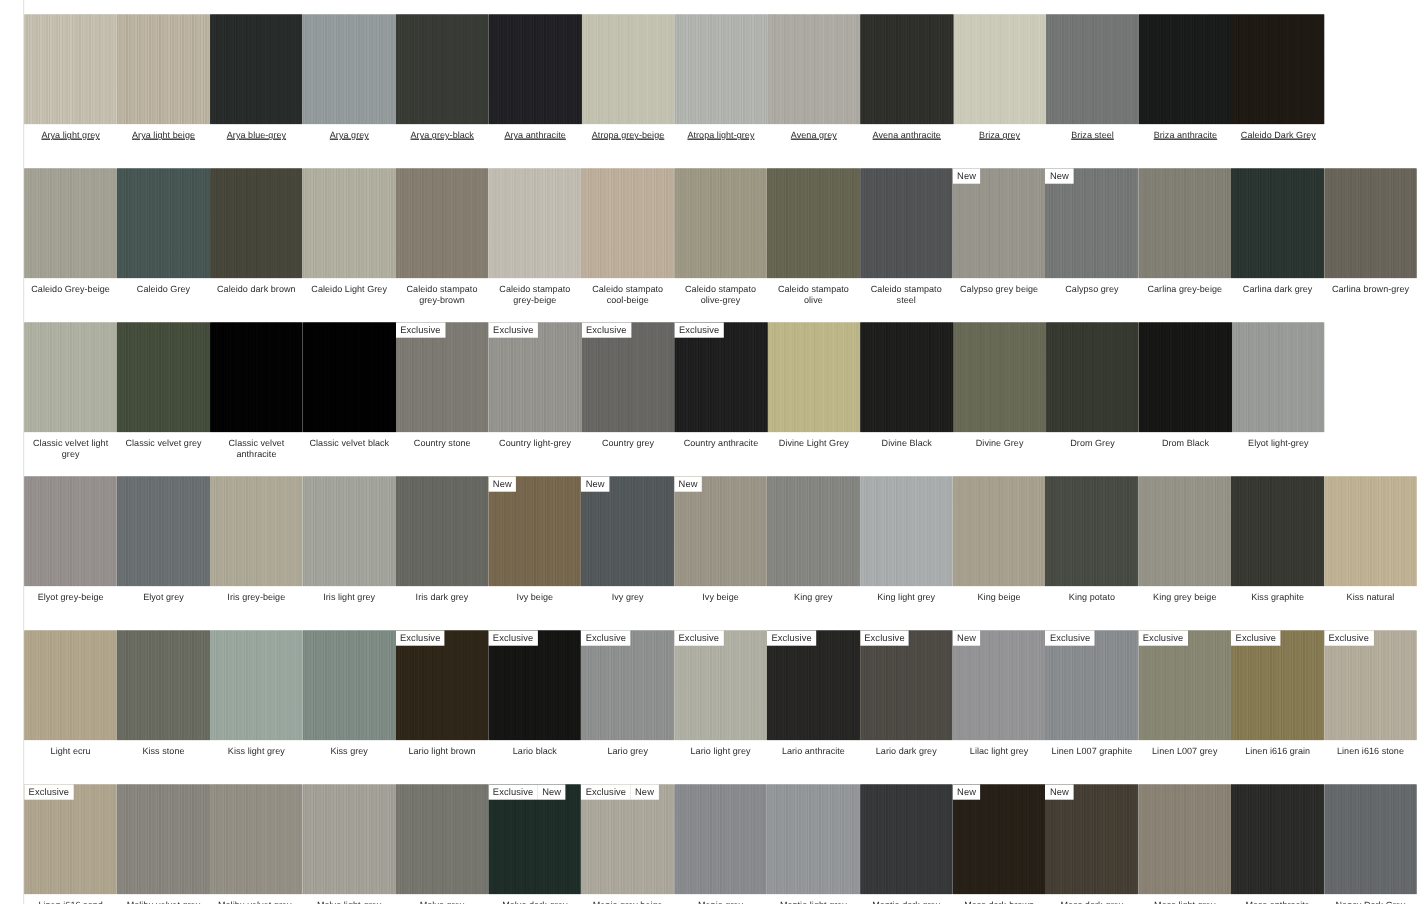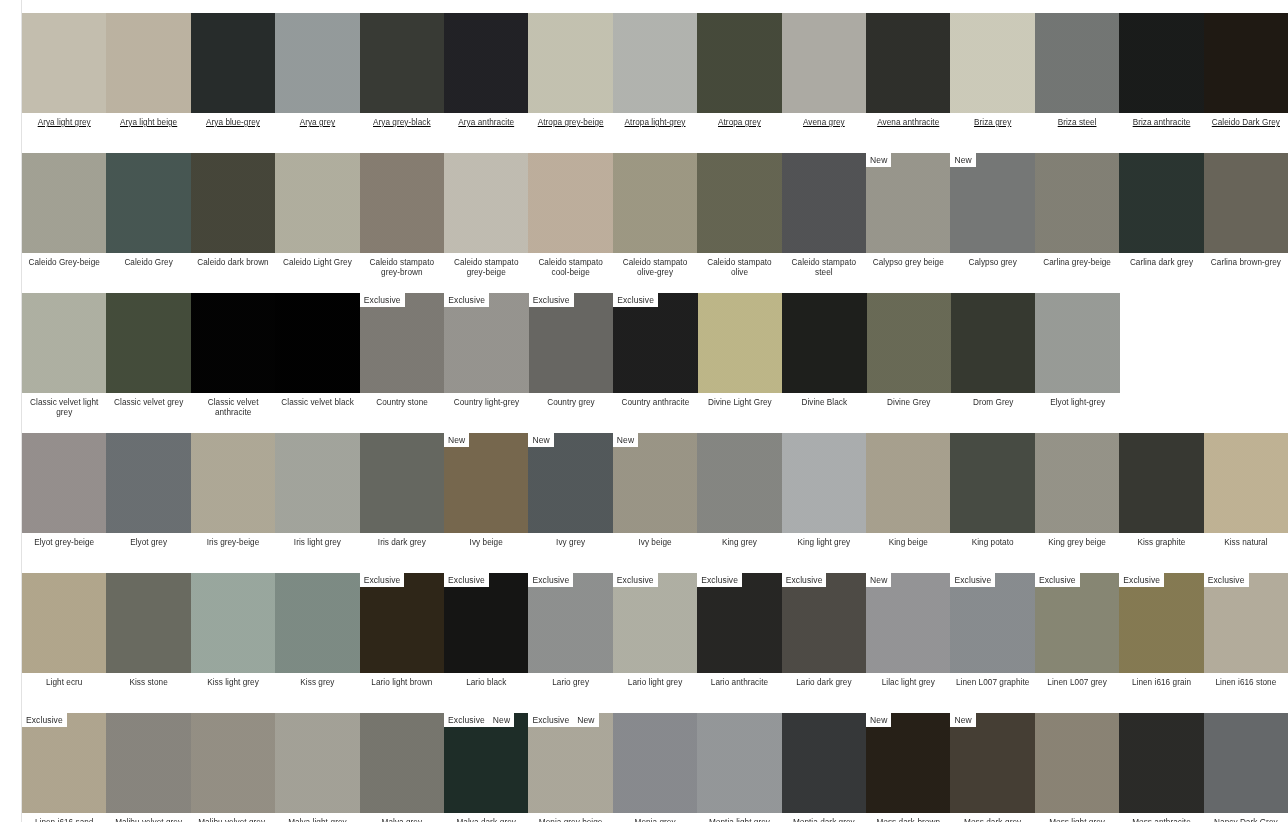--- a/index.html
+++ b/index.html
@@ -120,26 +120,20 @@
           <div class="caption">Atropa grey-beige</div>
         </div>
         <div class="cell">
           <div class="swatch">
             <div class="tex" style="background: repeating-linear-gradient(90deg, rgb(183, 185, 180) 0px, rgb(170, 172, 168) 1px, rgb(183, 185, 180) 2px, rgb(170, 172, 168) 3px), repeating-linear-gradient(0deg, rgba(255, 255, 255, 0.06) 0px, rgba(0, 0, 0, 0.06) 1px, rgba(255, 255, 255, 0.05) 2px), linear-gradient(115deg, rgb(170, 172, 168) 0%, rgb(183, 185, 180) 45%, rgb(170, 172, 168) 100%);"></div>
           </div>
           <div class="caption">Atropa light-grey</div>
         </div>
         <div class="cell">
           <div class="swatch">
-            <div class="tex" style="background: repeating-linear-gradient(90deg, rgb(74, 78, 63) 0px, rgb(65, 69, 53) 1px, rgb(74, 78, 63) 2px, rgb(65, 69, 53) 3px), repeating-linear-gradient(0deg, rgba(255, 255, 255, 0.06) 0px, rgba(0, 0, 0, 0.06) 1px, rgba(255, 255, 255, 0.05) 2px), linear-gradient(115deg, rgb(65, 69, 53) 0%, rgb(74, 78, 63) 45%, rgb(65, 69, 53) 100%);"></div>
-          </div>
-          <div class="caption">Atropa grey</div>
-        </div>
-        <div class="cell">
-          <div class="swatch">
             <div class="tex" style="background: repeating-linear-gradient(90deg, rgb(180, 178, 171) 0px, rgb(164, 162, 155) 1px, rgb(180, 178, 171) 2px, rgb(164, 162, 155) 3px), repeating-linear-gradient(0deg, rgba(255, 255, 255, 0.06) 0px, rgba(0, 0, 0, 0.06) 1px, rgba(255, 255, 255, 0.05) 2px), linear-gradient(115deg, rgb(164, 162, 155) 0%, rgb(180, 178, 171) 45%, rgb(164, 162, 155) 100%);"></div>
           </div>
           <div class="caption">Avena grey</div>
         </div>
         <div class="cell">
           <div class="swatch">
             <div class="tex" style="background: repeating-linear-gradient(90deg, rgb(51, 52, 47) 0px, rgb(42, 43, 39) 1px, rgb(51, 52, 47) 2px, rgb(42, 43, 39) 3px), repeating-linear-gradient(0deg, rgba(255, 255, 255, 0.06) 0px, rgba(0, 0, 0, 0.06) 1px, rgba(255, 255, 255, 0.05) 2px), linear-gradient(115deg, rgb(42, 43, 39) 0%, rgb(51, 52, 47) 45%, rgb(42, 43, 39) 100%);"></div>
           </div>
           <div class="caption">Avena anthracite</div>
         </div>
@@ -343,20 +337,26 @@
           <div class="swatch">
             <div class="tex" style="background: repeating-linear-gradient(90deg, rgb(110, 111, 91) 0px, rgb(99, 100, 80) 1px, rgb(110, 111, 91) 2px, rgb(99, 100, 80) 3px), repeating-linear-gradient(0deg, rgba(255, 255, 255, 0.06) 0px, rgba(0, 0, 0, 0.06) 1px, rgba(255, 255, 255, 0.05) 2px), linear-gradient(115deg, rgb(99, 100, 80) 0%, rgb(110, 111, 91) 45%, rgb(99, 100, 80) 100%);"></div>
           </div>
           <div class="caption">Divine Grey</div>
         </div>
         <div class="cell">
           <div class="swatch">
             <div class="tex" style="background: repeating-linear-gradient(90deg, rgb(58, 61, 52) 0px, rgb(50, 53, 44) 1px, rgb(58, 61, 52) 2px, rgb(50, 53, 44) 3px), repeating-linear-gradient(0deg, rgba(255, 255, 255, 0.06) 0px, rgba(0, 0, 0, 0.06) 1px, rgba(255, 255, 255, 0.05) 2px), linear-gradient(115deg, rgb(50, 53, 44) 0%, rgb(58, 61, 52) 45%, rgb(50, 53, 44) 100%);"></div>
           </div>
           <div class="caption">Drom Grey</div>
+        </div>
+        <div class="cell">
+          <div class="swatch">
+            <div class="tex" style="background: repeating-linear-gradient(90deg, rgb(26, 27, 24) 0px, rgb(19, 20, 17) 1px, rgb(26, 27, 24) 2px, rgb(19, 20, 17) 3px), repeating-linear-gradient(0deg, rgba(255, 255, 255, 0.06) 0px, rgba(0, 0, 0, 0.06) 1px, rgba(255, 255, 255, 0.05) 2px), linear-gradient(115deg, rgb(19, 20, 17) 0%, rgb(26, 27, 24) 45%, rgb(19, 20, 17) 100%);"></div>
+          </div>
+          <div class="caption">Drom Black</div>
         </div>
         <div class="cell">
           <div class="swatch">
             <div class="tex" style="background: repeating-linear-gradient(90deg, rgb(158, 161, 156) 0px, rgb(145, 148, 144) 1px, rgb(158, 161, 156) 2px, rgb(145, 148, 144) 3px), repeating-linear-gradient(0deg, rgba(255, 255, 255, 0.06) 0px, rgba(0, 0, 0, 0.06) 1px, rgba(255, 255, 255, 0.05) 2px), linear-gradient(115deg, rgb(145, 148, 144) 0%, rgb(158, 161, 156) 45%, rgb(145, 148, 144) 100%);"></div>
           </div>
           <div class="caption">Elyot light-grey</div>
         </div>
       </div>
       <div class="row" style="position: absolute; left: 0px; top: 420px;">
         <div class="cell">

